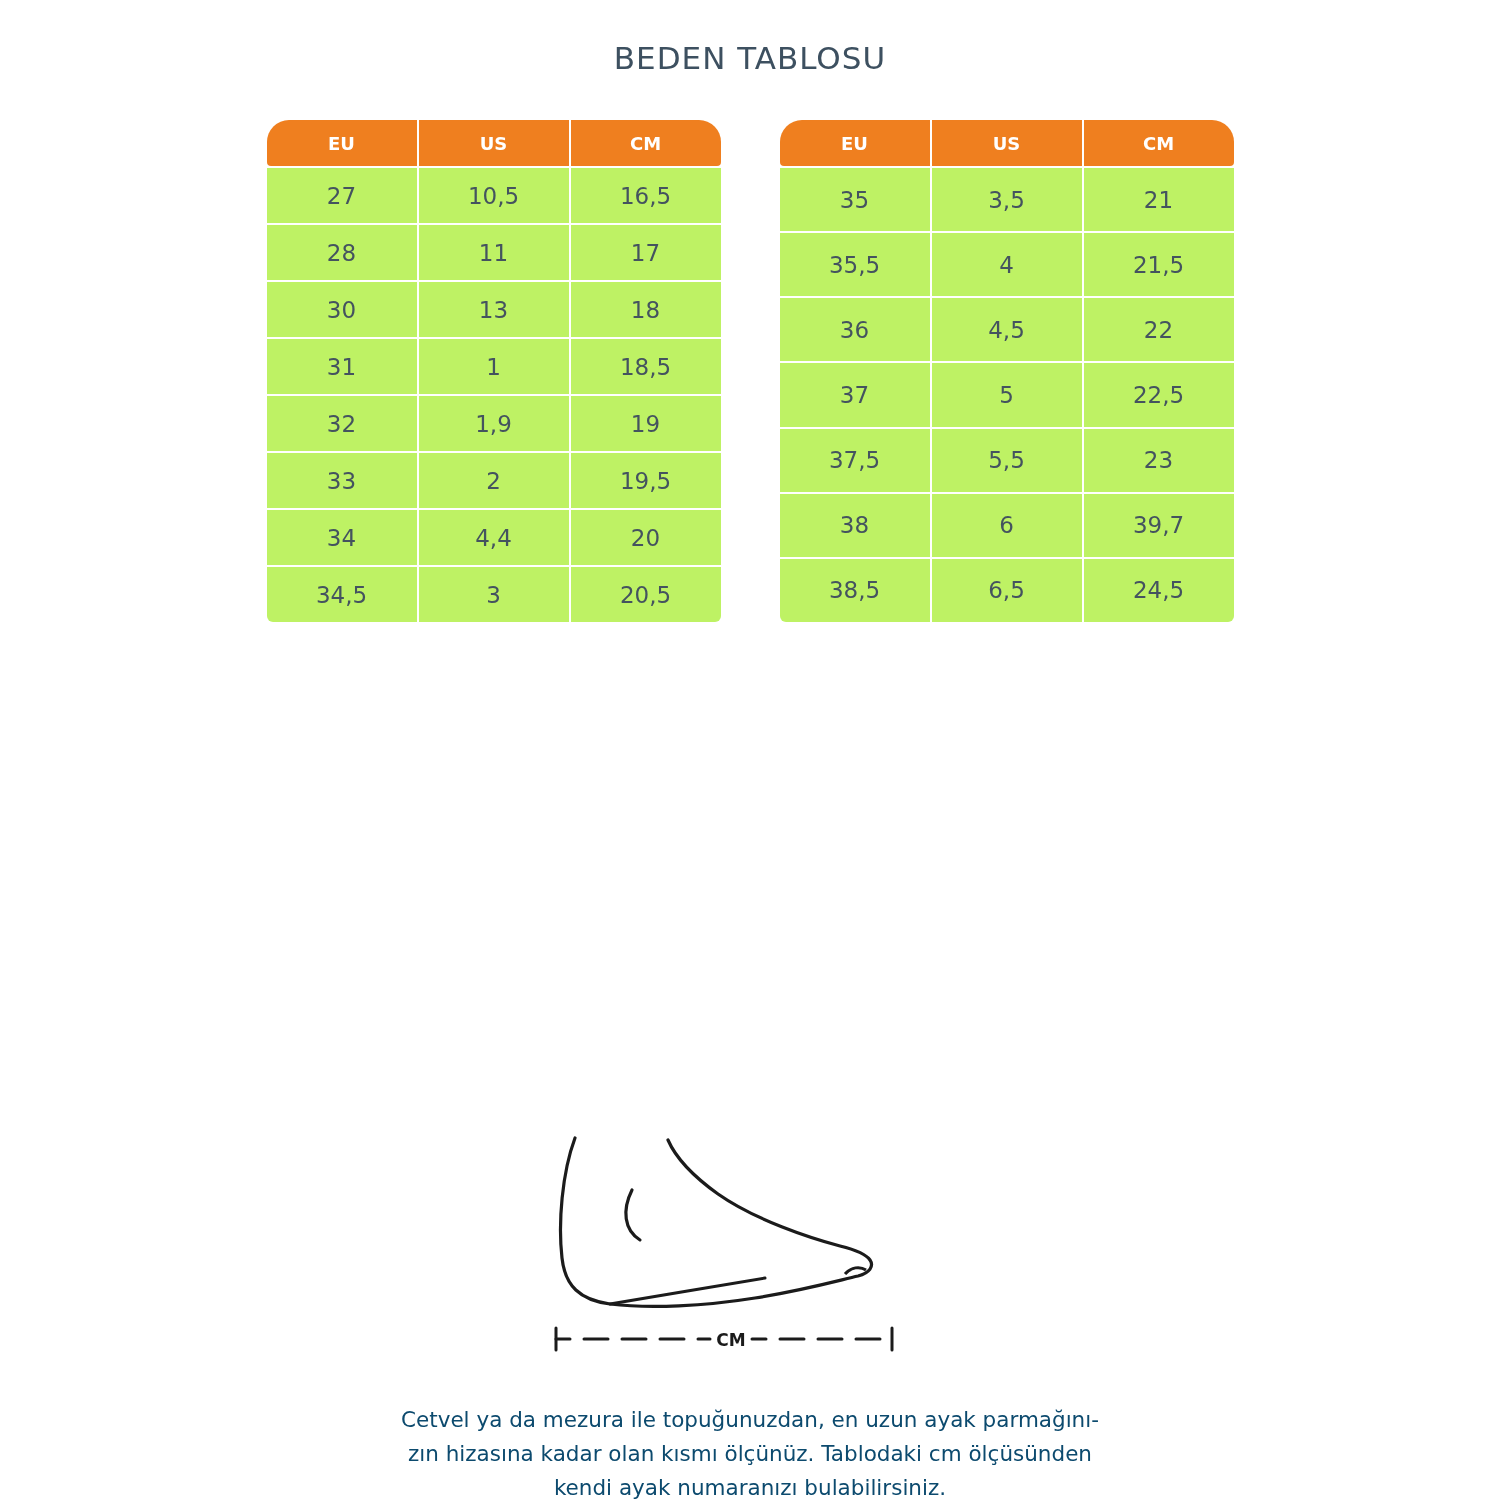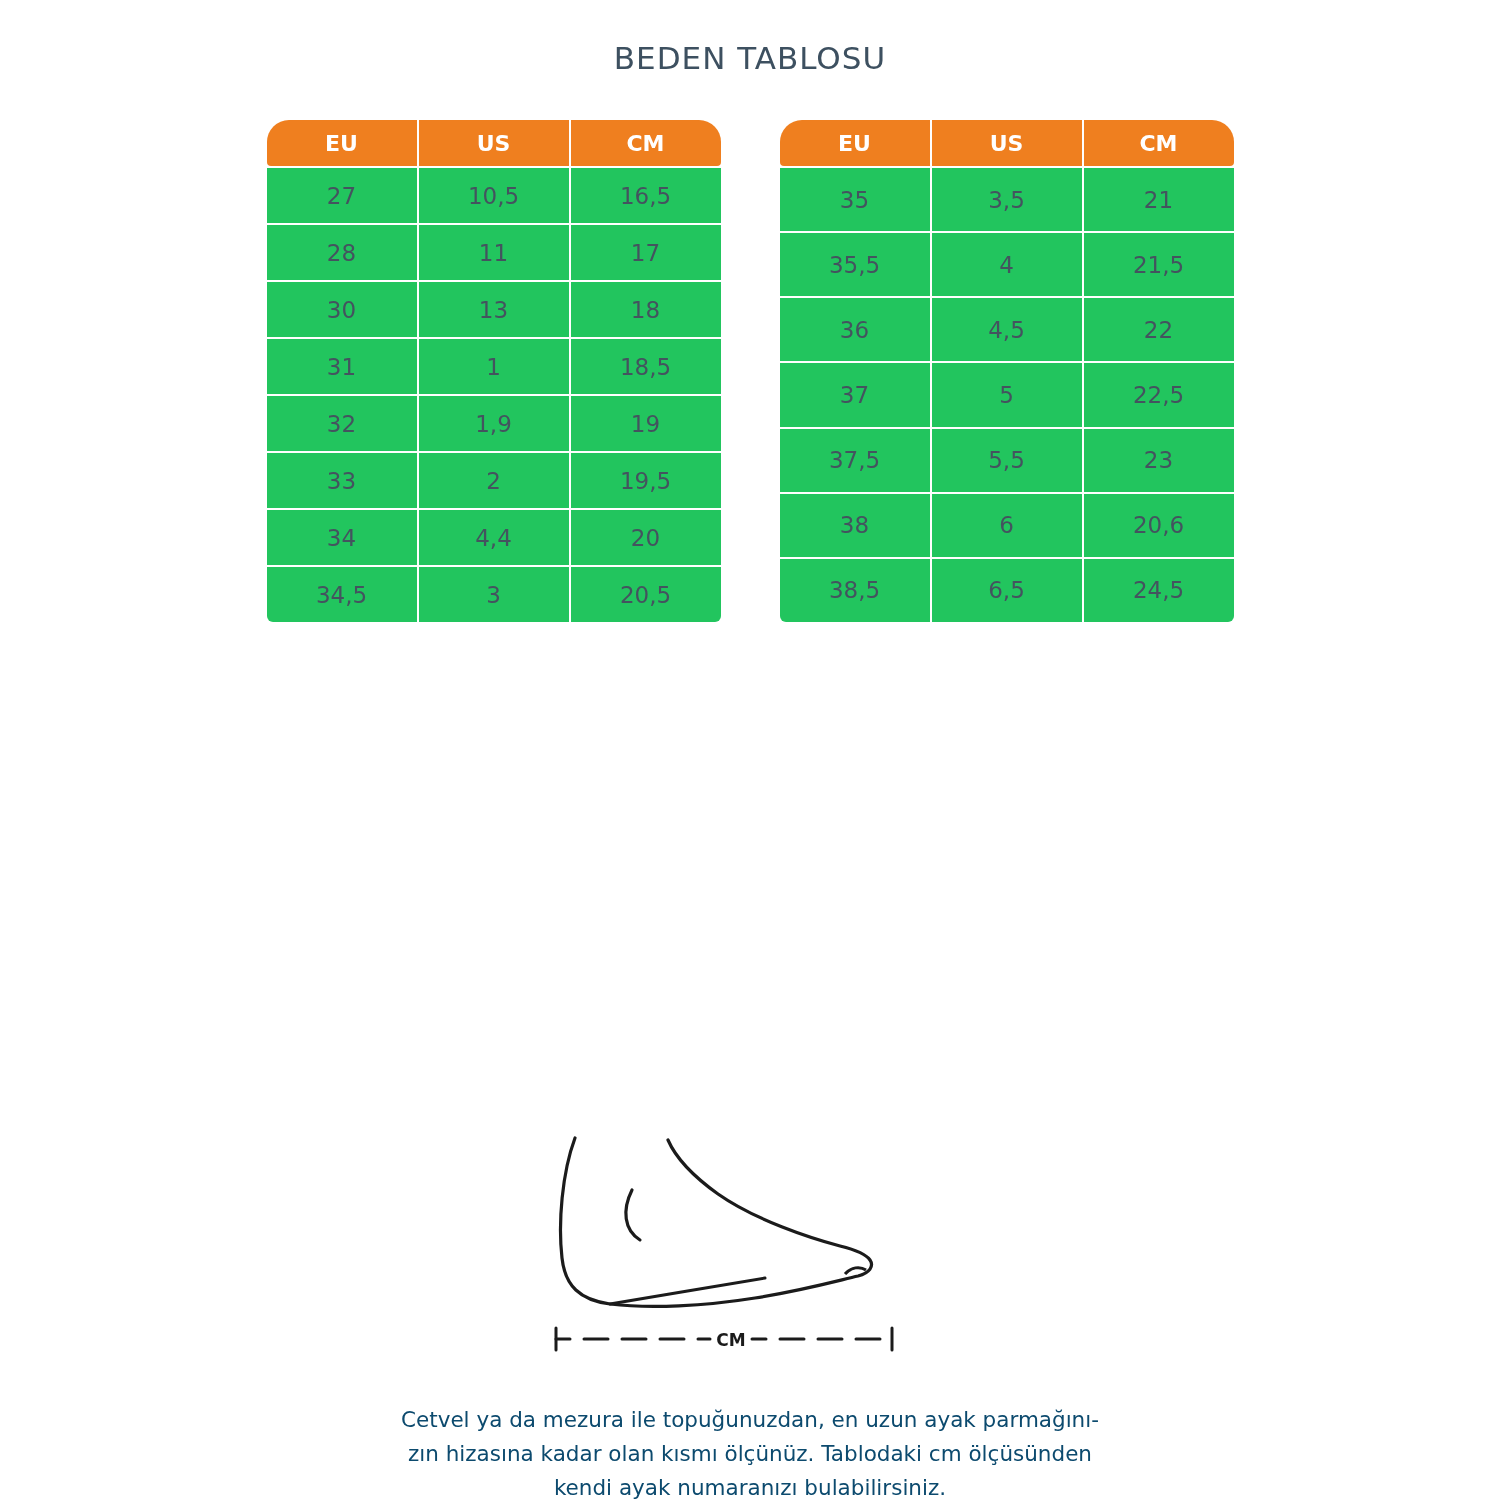--- a/index.html
+++ b/index.html
@@ -42,39 +42,39 @@
   }
 
   .size-table {
     border-collapse: separate;
     border-spacing: 2px 2px;
   }
 
   .size-table th {
     background: #ef7f1f;
     color: #ffffff;
-    font-size: 22px;
+    font-size: 18px;
     font-weight: bold;
     height: 46px;
     width: 150px;
     text-align: center;
     vertical-align: middle;
     padding: 0;
   }
   .size-table tr:first-child th:first-child {
     border-top-left-radius: 22px;
     border-bottom-left-radius: 4px;
   }
   .size-table tr:first-child th:last-child {
     border-top-right-radius: 22px;
     border-bottom-right-radius: 4px;
   }
 
   .size-table td {
-    background: #22c55e;
+    background: #bef264;
     color: #44535f;
     font-size: 23px;
     height: 55px;
     width: 150px;
     text-align: center;
     vertical-align: middle;
     padding: 0;
   }
   .size-table tr:last-child td:first-child {
     border-bottom-left-radius: 6px;
@@ -202,21 +202,21 @@
           <td>22,5</td>
         </tr>
         <tr>
           <td>37,5</td>
           <td>5,5</td>
           <td>23</td>
         </tr>
         <tr>
           <td>38</td>
           <td>6</td>
-          <td>20,6</td>
+          <td>39,7</td>
         </tr>
         <tr>
           <td>38,5</td>
           <td>6,5</td>
           <td>24,5</td>
         </tr>
       </tbody>
     </table>
 
   </div>

